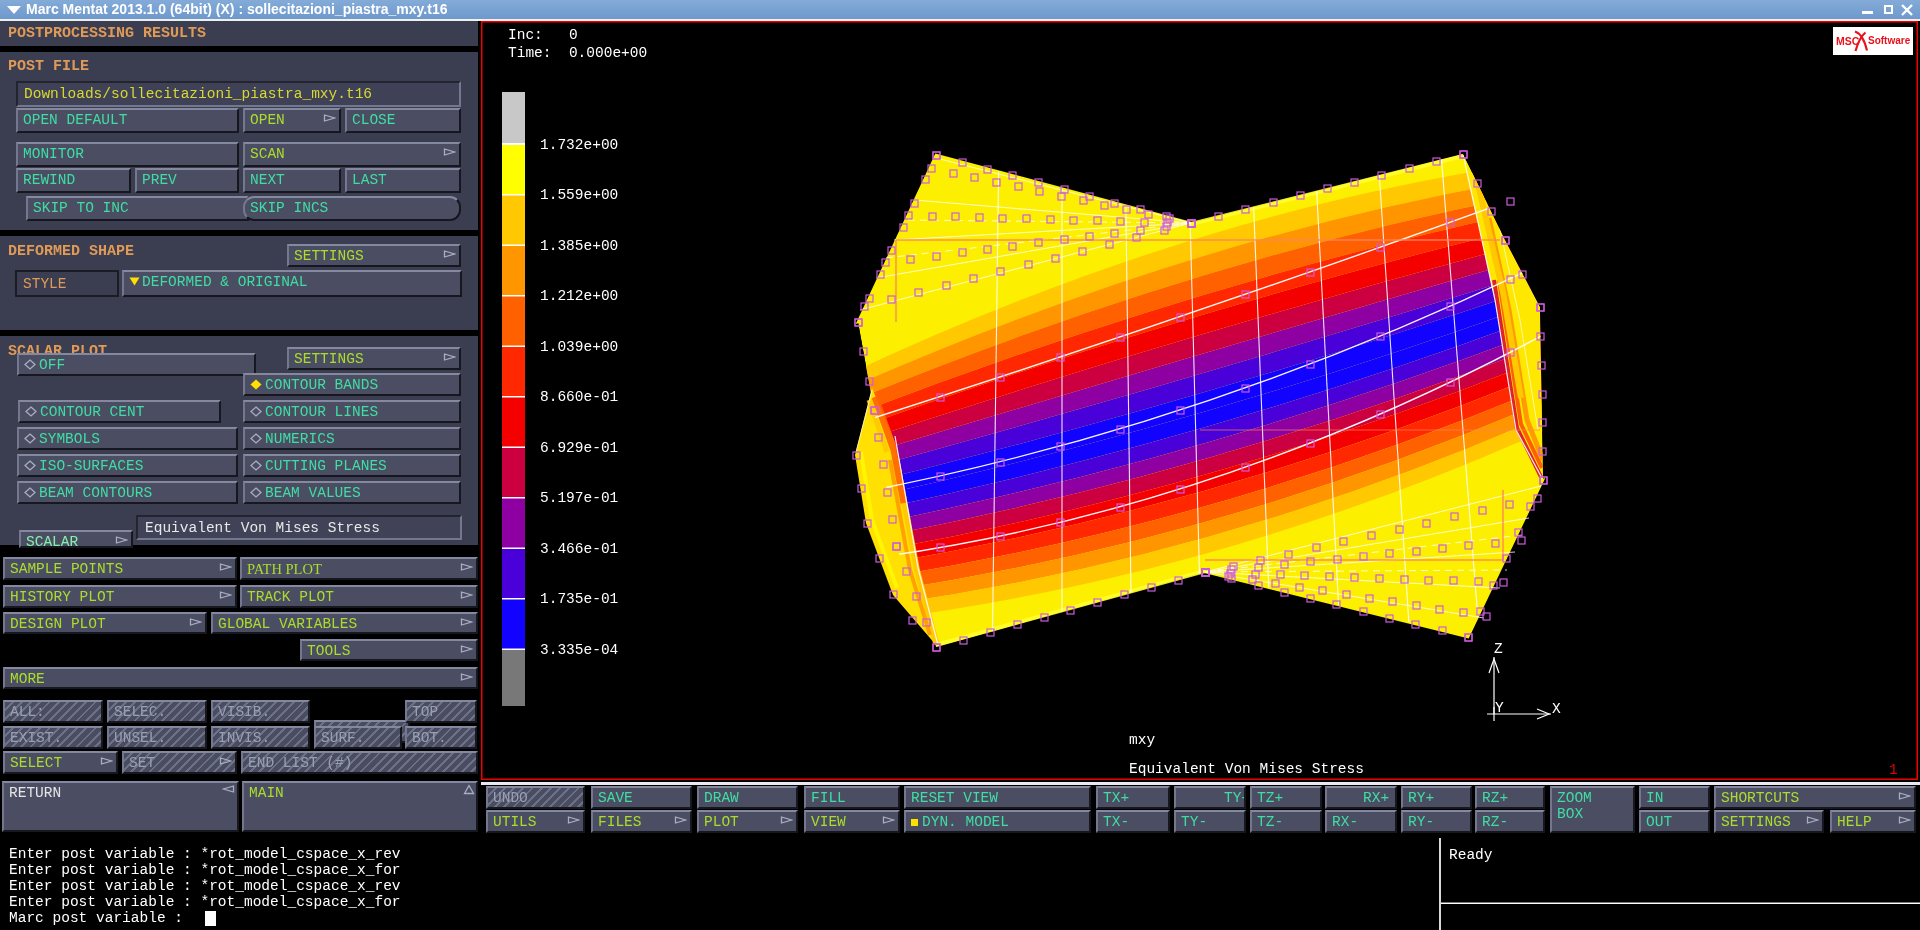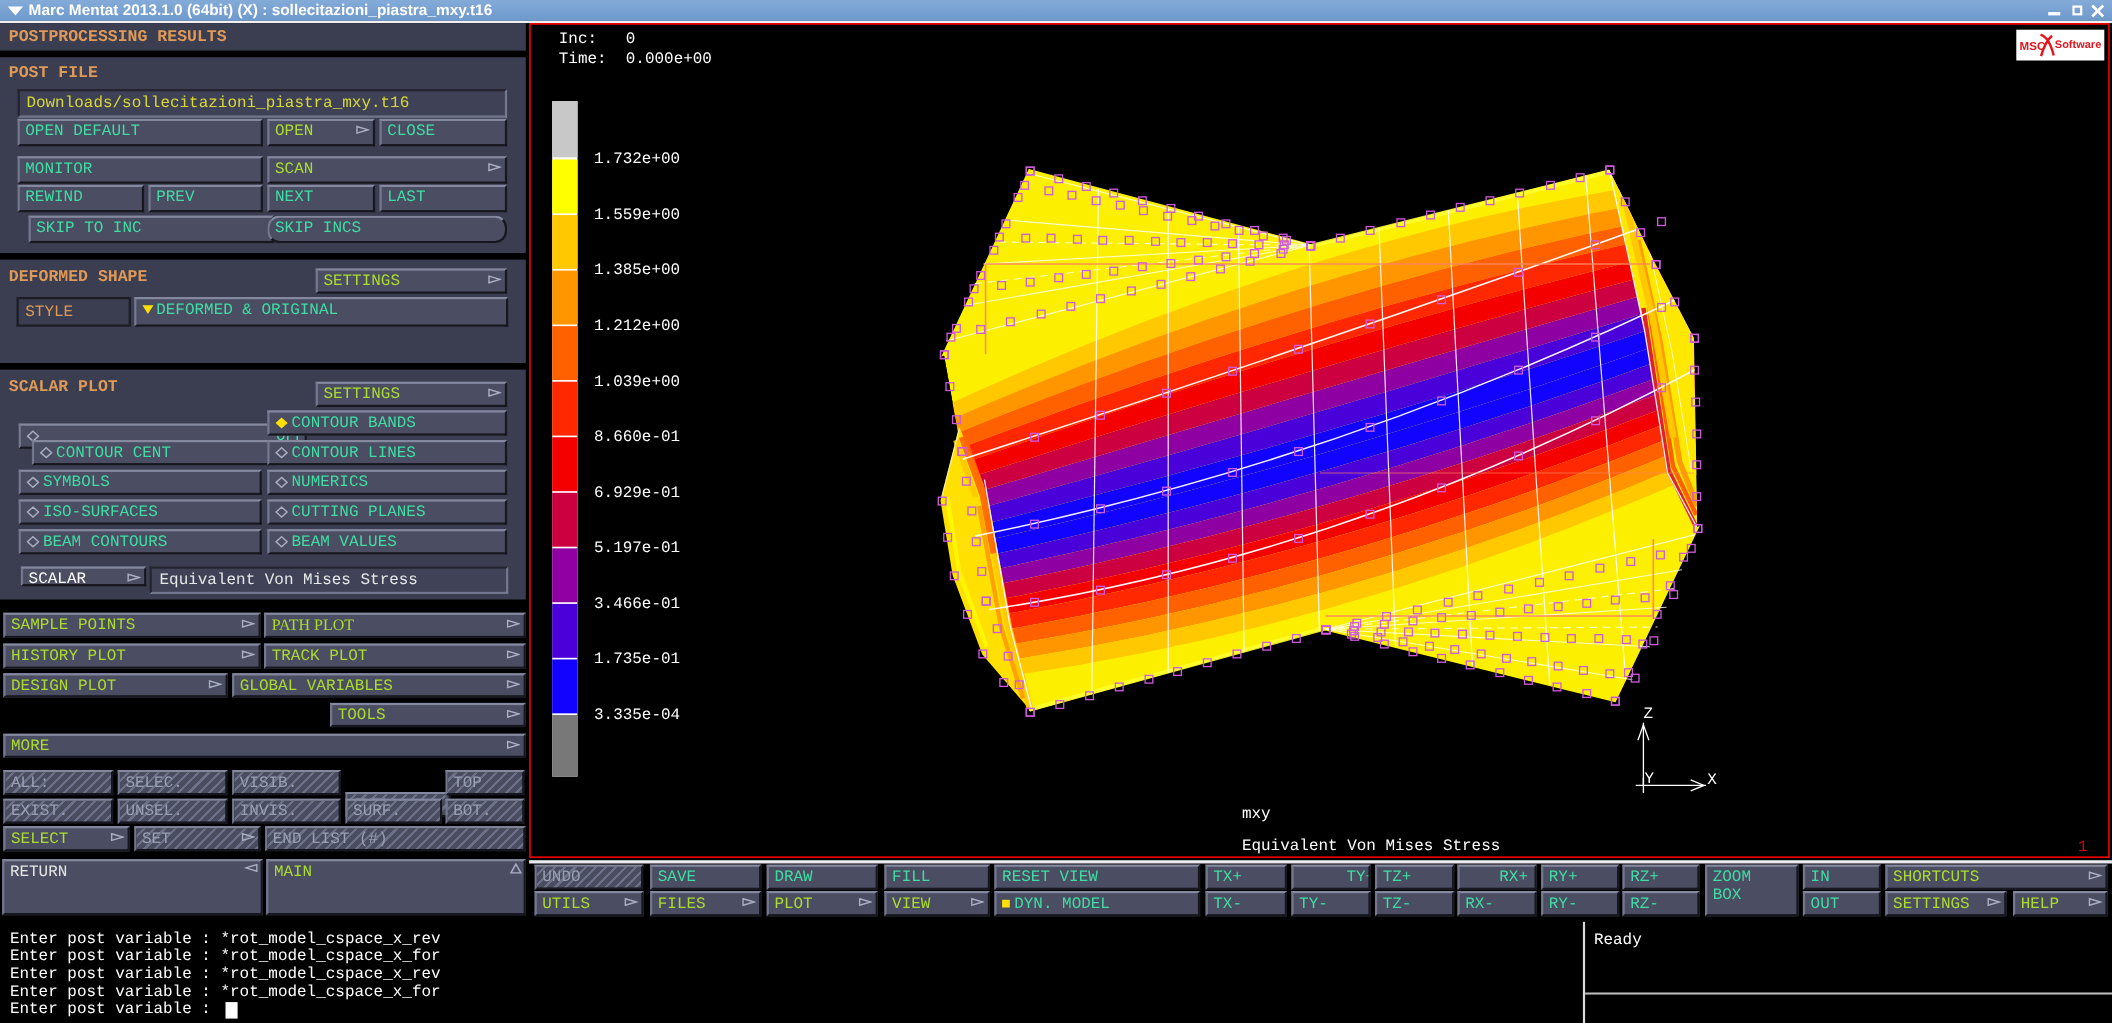--- a/index.html
+++ b/index.html
@@ -52,27 +52,27 @@
     </svg></div>
 <div class="ab" style="left:15px;top:270px;width:104px;height:27px;background:#3b3e50;border:2px solid #1b1c24;"></div>
 <div class="t" style="left:23px;top:277px;color:#e09a58">STYLE</div>
 <div class="btn" style="left:122px;top:270px;width:340px;height:27px;"><svg width="11" height="9" style="margin:3px 2px 0 0;float:left">
       <path d="M0.5 0.5 L10.5 0.5 L5.5 8.5 Z" fill="#ffe000"></path>
     </svg>DEFORMED &amp; ORIGINAL</div>
 <div class="hdr" style="left:8px;top:343px">SCALAR PLOT</div>
 <div class="btn" style="left:287px;top:347px;width:174px;height:23px;color:#abdc2d;">SETTINGS<svg class="arrow" width="13" height="10">
       <path d="M1.5 2 L11.5 5 L1.5 8 Z" fill="none" stroke="#a9aec3" stroke-width="1.3"></path>
     </svg></div>
-<div class="btn" style="left:17px;top:385px;width:262px;height:23px;text-align:right;"><svg width="12" height="11" style="margin:2px 3px 0 0;float:left">
+<div class="btn" style="left:17px;top:353px;width:239px;height:23px;"><svg width="12" height="11" style="margin:2px 3px 0 0;float:left">
       <path d="M6 1 L11 5.5 L6 10 L1 5.5 Z" fill="none" stroke="#a9aec3" stroke-width="1.3"></path>
     </svg>OFF</div>
 <div class="btn" style="left:243px;top:373px;width:218px;height:23px;"><svg width="12" height="11" style="margin:2px 3px 0 0;float:left">
       <path d="M6 0.5 L11.5 5.5 L6 10.5 L0.5 5.5 Z" fill="#ffe000"></path>
     </svg>CONTOUR BANDS</div>
-<div class="btn" style="left:29px;top:400px;width:221px;height:23px;"><svg width="12" height="11" style="margin:2px 3px 0 0;float:left">
+<div class="btn" style="left:18px;top:400px;width:203px;height:23px;"><svg width="12" height="11" style="margin:2px 3px 0 0;float:left">
       <path d="M6 1 L11 5.5 L6 10 L1 5.5 Z" fill="none" stroke="#a9aec3" stroke-width="1.3"></path>
     </svg>CONTOUR CENT</div>
 <div class="btn" style="left:243px;top:400px;width:218px;height:23px;"><svg width="12" height="11" style="margin:2px 3px 0 0;float:left">
       <path d="M6 1 L11 5.5 L6 10 L1 5.5 Z" fill="none" stroke="#a9aec3" stroke-width="1.3"></path>
     </svg>CONTOUR LINES</div>
 <div class="btn" style="left:17px;top:427px;width:221px;height:23px;"><svg width="12" height="11" style="margin:2px 3px 0 0;float:left">
       <path d="M6 1 L11 5.5 L6 10 L1 5.5 Z" fill="none" stroke="#a9aec3" stroke-width="1.3"></path>
     </svg>SYMBOLS</div>
 <div class="btn" style="left:243px;top:427px;width:218px;height:23px;"><svg width="12" height="11" style="margin:2px 3px 0 0;float:left">
       <path d="M6 1 L11 5.5 L6 10 L1 5.5 Z" fill="none" stroke="#a9aec3" stroke-width="1.3"></path>
@@ -82,21 +82,21 @@
     </svg>ISO-SURFACES</div>
 <div class="btn" style="left:243px;top:454px;width:218px;height:23px;"><svg width="12" height="11" style="margin:2px 3px 0 0;float:left">
       <path d="M6 1 L11 5.5 L6 10 L1 5.5 Z" fill="none" stroke="#a9aec3" stroke-width="1.3"></path>
     </svg>CUTTING PLANES</div>
 <div class="btn" style="left:17px;top:481px;width:221px;height:23px;"><svg width="12" height="11" style="margin:2px 3px 0 0;float:left">
       <path d="M6 1 L11 5.5 L6 10 L1 5.5 Z" fill="none" stroke="#a9aec3" stroke-width="1.3"></path>
     </svg>BEAM CONTOURS</div>
 <div class="btn" style="left:243px;top:481px;width:218px;height:23px;"><svg width="12" height="11" style="margin:2px 3px 0 0;float:left">
       <path d="M6 1 L11 5.5 L6 10 L1 5.5 Z" fill="none" stroke="#a9aec3" stroke-width="1.3"></path>
     </svg>BEAM VALUES</div>
-<div class="btn" style="left:19px;top:515px;width:114px;height:18px;color:#ffffff;">SCALAR<svg class="arrow" width="13" height="10">
+<div class="btn" style="left:19px;top:530px;width:114px;height:18px;color:#86efac;">SCALAR<svg class="arrow" width="13" height="10">
       <path d="M1.5 2 L11.5 5 L1.5 8 Z" fill="none" stroke="#a9aec3" stroke-width="1.3"></path>
     </svg></div>
 <div class="ab" style="left:136px;top:515px;width:326px;height:25px;background:#404357;border:2px solid #23242f;border-right-color:#74788e;border-bottom-color:#74788e;"></div>
 <div class="t" style="left:145px;top:521px;color:#e8e8e8">Equivalent Von Mises Stress</div>
 <div class="btn" style="left:3px;top:557px;width:234px;height:23px;color:#abdc2d;">SAMPLE POINTS<svg class="arrow" width="13" height="10">
       <path d="M1.5 2 L11.5 5 L1.5 8 Z" fill="none" stroke="#a9aec3" stroke-width="1.3"></path>
     </svg></div>
 <div class="btn" style="left:240px;top:557px;width:238px;height:23px;color:#abdc2d;font-family:Liberation Serif, serif;">PATH PLOT<svg class="arrow" width="13" height="10">
       <path d="M1.5 2 L11.5 5 L1.5 8 Z" fill="none" stroke="#a9aec3" stroke-width="1.3"></path>
     </svg></div>
@@ -183,21 +183,21 @@
       <path d="M1.5 2 L11.5 5 L1.5 8 Z" fill="none" stroke="#a9aec3" stroke-width="1.3"></path>
     </svg></div>
 <div class="btn" style="left:1830px;top:810px;width:86px;height:23px;color:#abdc2d;">HELP<svg class="arrow" width="13" height="10">
       <path d="M1.5 2 L11.5 5 L1.5 8 Z" fill="none" stroke="#a9aec3" stroke-width="1.3"></path>
     </svg></div>
 <div class="btn" style="left:1550px;top:786px;width:85px;height:47px;">ZOOM<br>BOX</div>
 <div class="t" style="left:9px;top:847px;color:#fff">Enter post variable : *rot_model_cspace_x_rev</div>
 <div class="t" style="left:9px;top:863px;color:#fff">Enter post variable : *rot_model_cspace_x_for</div>
 <div class="t" style="left:9px;top:879px;color:#fff">Enter post variable : *rot_model_cspace_x_rev</div>
 <div class="t" style="left:9px;top:895px;color:#fff">Enter post variable : *rot_model_cspace_x_for</div>
-<div class="t" style="left:9px;top:911px;color:#fff">Enter post variable : </div>
+<div class="t" style="left:9px;top:911px;color:#fff">Marc post variable : </div>
 <div class="ab" style="left:205px;top:911px;width:11px;height:15px;background:#fff"></div>
 <div class="ab" style="left:1439px;top:838px;width:2px;height:92px;background:#d8d8d8;"></div>
 <div class="t" style="left:1449px;top:848px;color:#fff">Ready</div>
 <div class="ab" style="left:1441px;top:902px;width:479px;height:1px;background:#777;"></div>
 <div class="ab" style="left:1441px;top:903px;width:479px;height:1px;background:#fff;"></div>
 <svg class="ab" style="left:481px;top:21px" width="1437" height="759" viewBox="481 21 1437 759">
 <rect x="481" y="21" width="1437" height="759" fill="#000" stroke="#ee0000" stroke-width="3"></rect>
 <text x="508" y="39" font-family="Liberation Mono,monospace" font-size="14.5" fill="#fff" xml:space="preserve">Inc:   0</text>
 <text x="508" y="57" font-family="Liberation Mono,monospace" font-size="14.5" fill="#fff" xml:space="preserve">Time:  0.000e+00</text>
 <rect x="502" y="92" width="23" height="614" fill="#ffffff"></rect>

